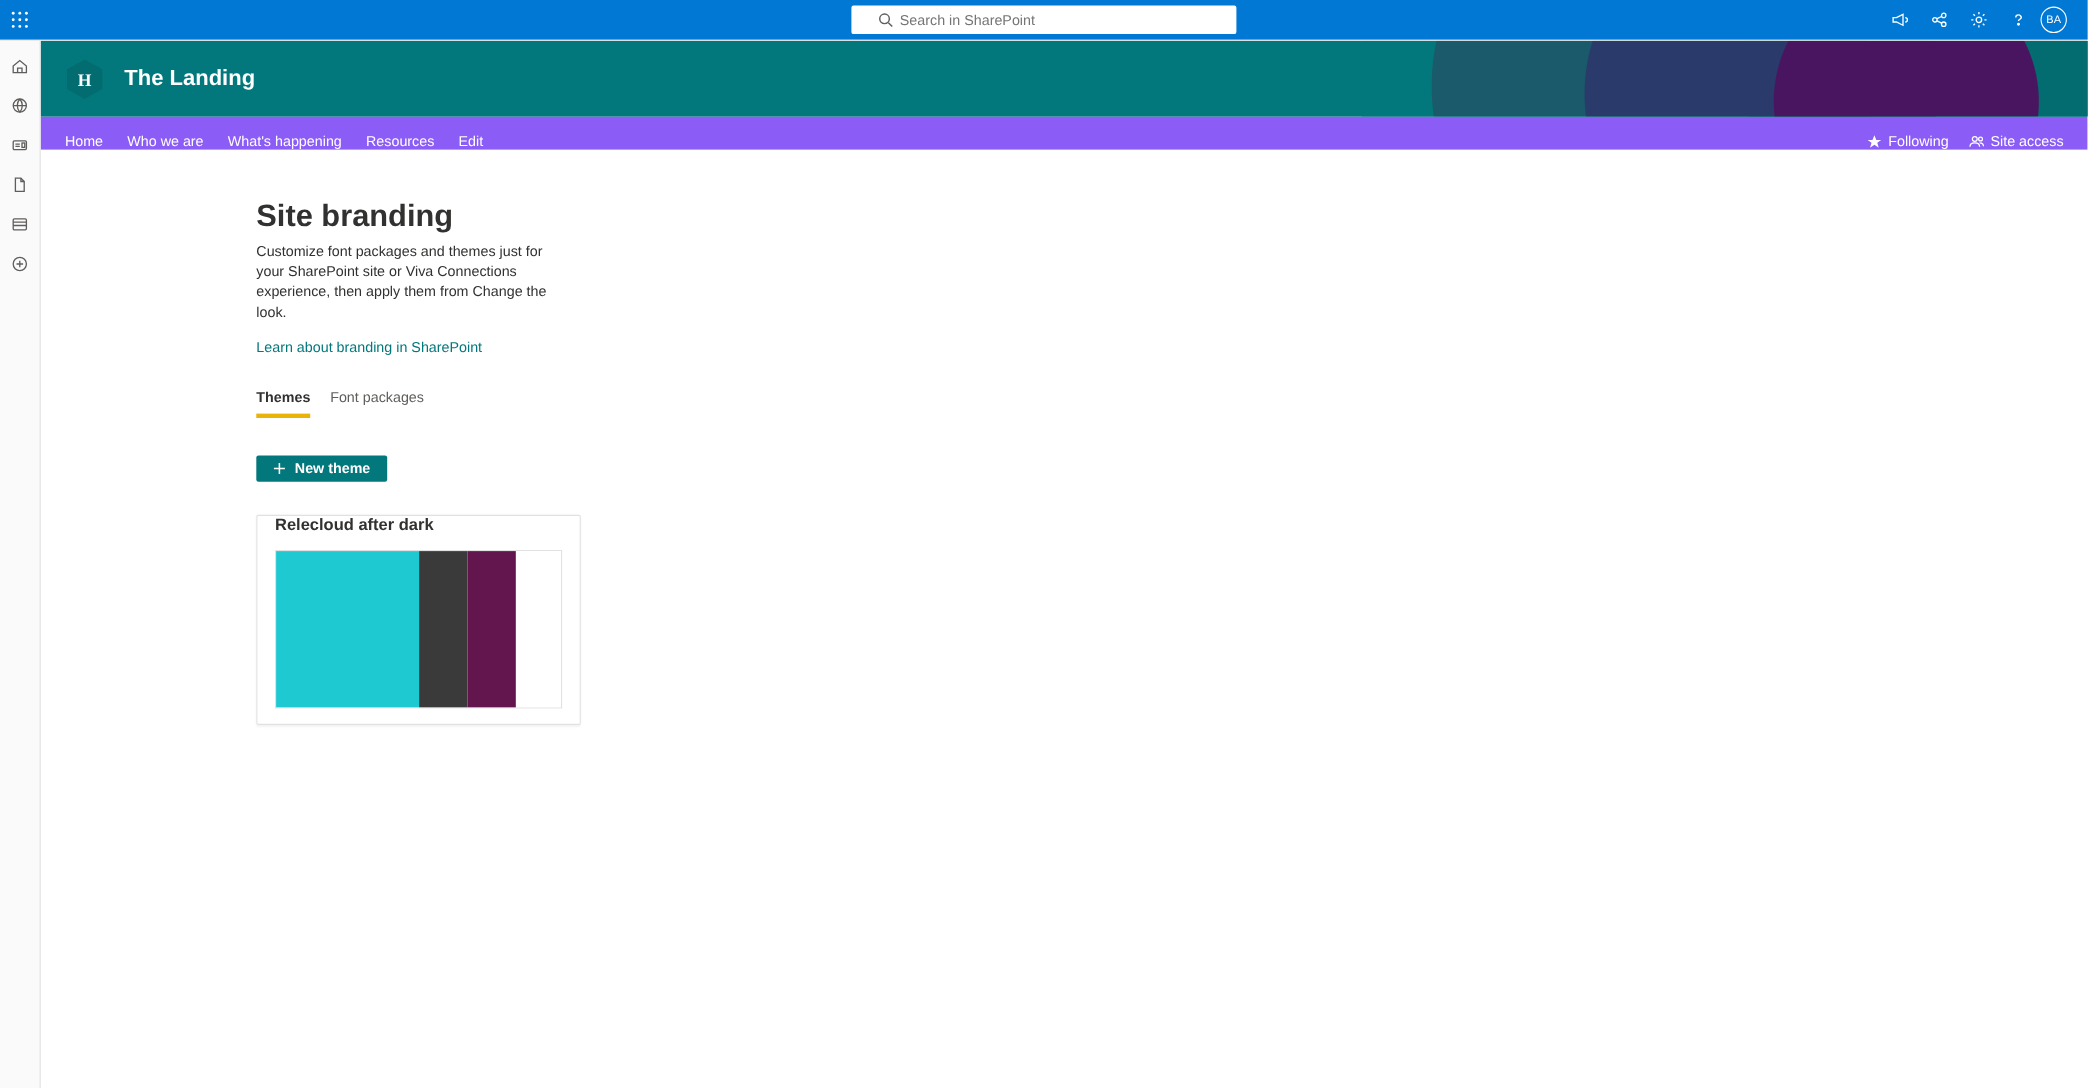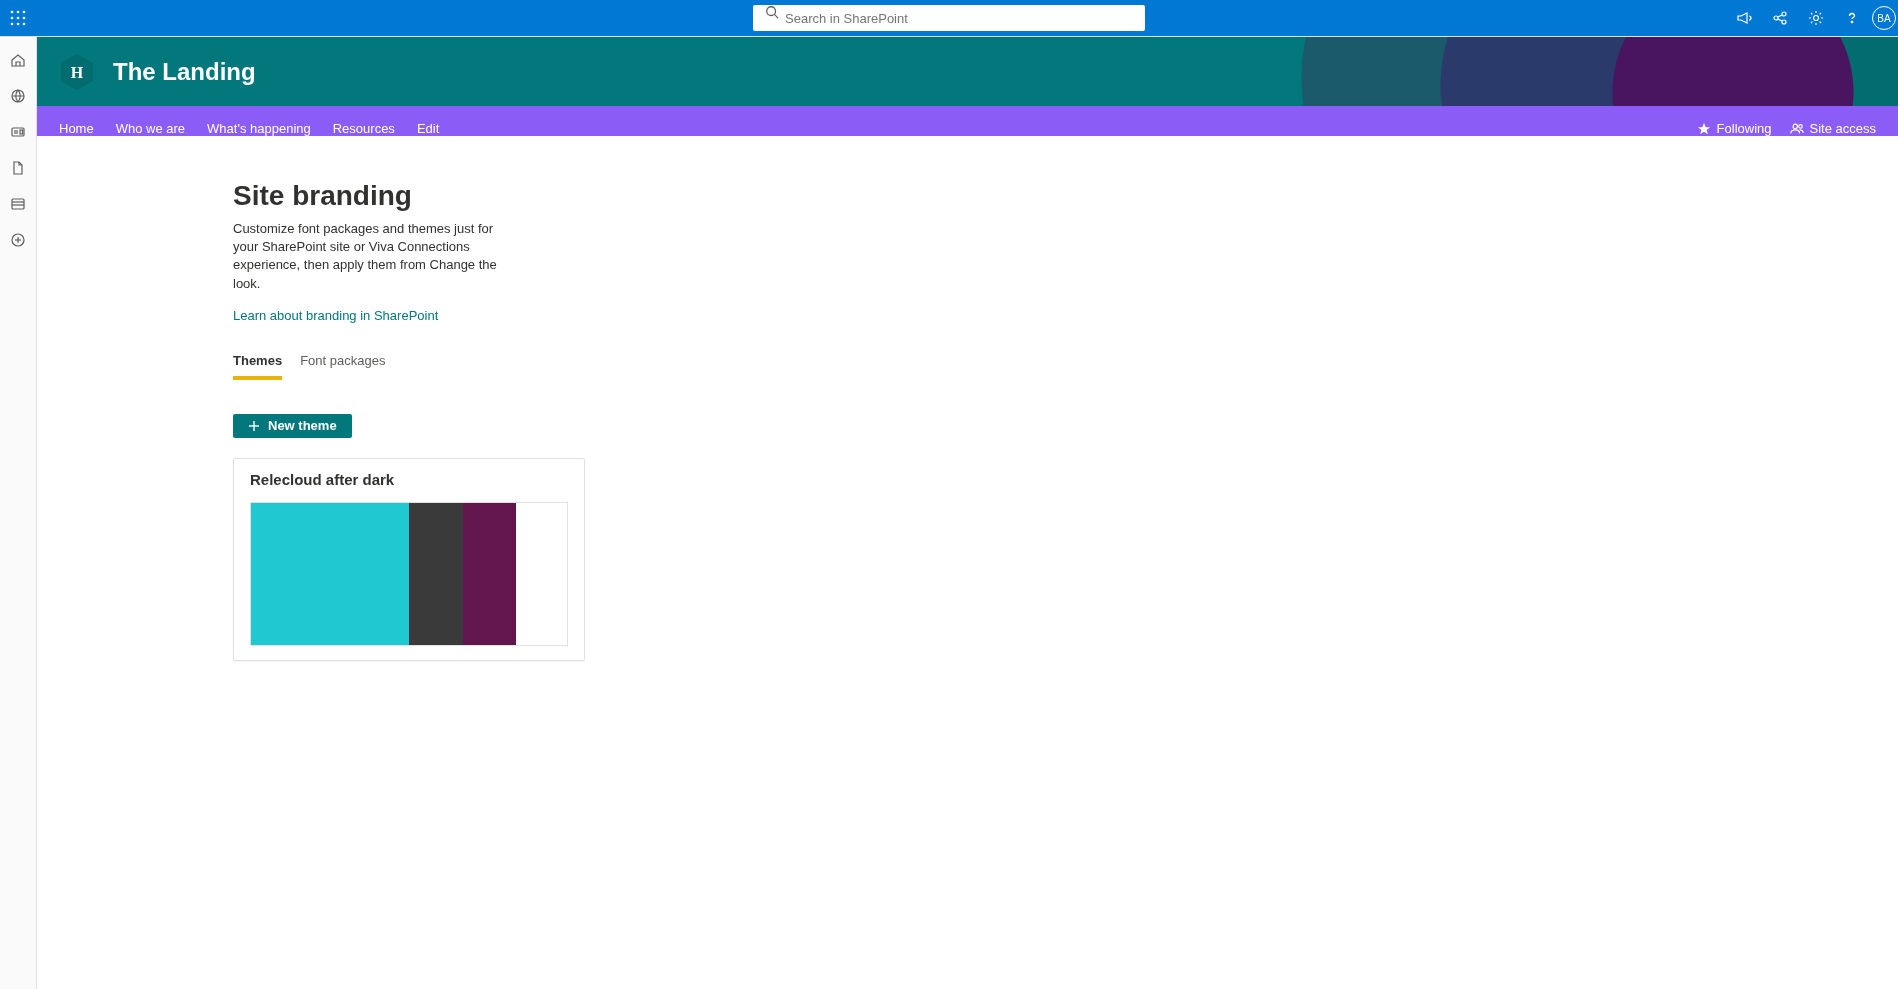--- a/index.html
+++ b/index.html
@@ -15,33 +15,34 @@
     position: relative;
   }
   .top-bar .waffle {
     width: 36px; height: 36px; display:flex; align-items:center; justify-content:center;
     cursor:pointer;
   }
   .search-wrap {
     position:absolute;
     left:50%;
     transform:translateX(-50%);
-    width: 392px;
+    width: 350px;
     height: 26px;
     background:#fff;
     border-radius:2px;
     display:flex;
-    padding:0 12px;
+    align-items:center;
+    padding:0 24px;
     gap:6px;
   }
   .search-wrap input {
     border:none; outline:none; flex:1; font-size:13px; color:#323130; background:transparent;
   }
   .top-right {
-    margin-left:auto; display:flex; align-items:center; gap:4px; padding-right:2px;
+    margin-left:auto; display:flex; align-items:center; gap:4px; padding-right:19px;
   }
   .top-icon-btn {
     width:32px; height:32px; display:flex; align-items:center; justify-content:center; cursor:pointer;
   }
   .avatar-circle {
     width:24px;height:24px;border:1px solid #fff;border-radius:50%;display:flex;align-items:center;justify-content:center;font-size:10px;color:#fff;
     cursor:pointer;
   }
 
   
@@ -70,21 +71,21 @@
     display:flex;
     align-items:center;
     padding-left:22px;
     position:relative;
     overflow:hidden;
     color:#fff;
   }
   .site-logo {
     width:36px;height:40px;display:flex;align-items:center;justify-content:center;margin-right:18px;
   }
-  .site-title { font-size:24px; font-weight:600; }
+  .site-title { font-size:20px; font-weight:600; }
   .header-art {
     position:absolute; right:0; top:0; bottom:0; width:660px;
     background:
       radial-gradient(circle at 75% 80%, #4a1560 0 120px, transparent 121px),
       radial-gradient(circle at 55% 70%, #2a3a6a 0 160px, transparent 161px),
       radial-gradient(circle at 40% 60%, #1a5a6a 0 200px, transparent 201px),
       radial-gradient(circle at 92% 30%, #036c70 0 260px, transparent 261px),
       #03787c;
   }
 
@@ -111,25 +112,25 @@
   .tab { padding-bottom:8px; cursor:pointer; color:#605e5c; }
   .tab.active { color:#323130; font-weight:600; border-bottom:4px solid #eab308; }
   .new-theme-btn {
     margin-top:34px;
     background:#03787c; color:#fff; border:none;
     padding:0 15px; height:24px; font-size:13px; font-weight:600;
     display:inline-flex; align-items:center; gap:8px; cursor:pointer;
     border-radius:2px;
   }
   .theme-card {
-    margin-top:20px;
-    width:352px;
+    margin-top:30px;
+    width:295px;
     border:1px solid #e1e1e1;
     border-radius:2px;
-    padding:12px 16px 14px 16px;
+    padding:0 16px 14px 16px;
     box-shadow:0 1px 2px rgba(0,0,0,0.05);
   }
   .theme-card-title { font-size:15px; font-weight:600; margin-bottom:14px; }
   .swatch-row { display:flex; height:144px; border:1px solid #e1e1e1;}
   .sw { height:100%; }
   .sw1 { flex:0 0 50%; }
   .sw2 { flex:0 0 17%; }
   .sw3 { flex:0 0 17%; }
   .sw4 { flex:1; }
 

